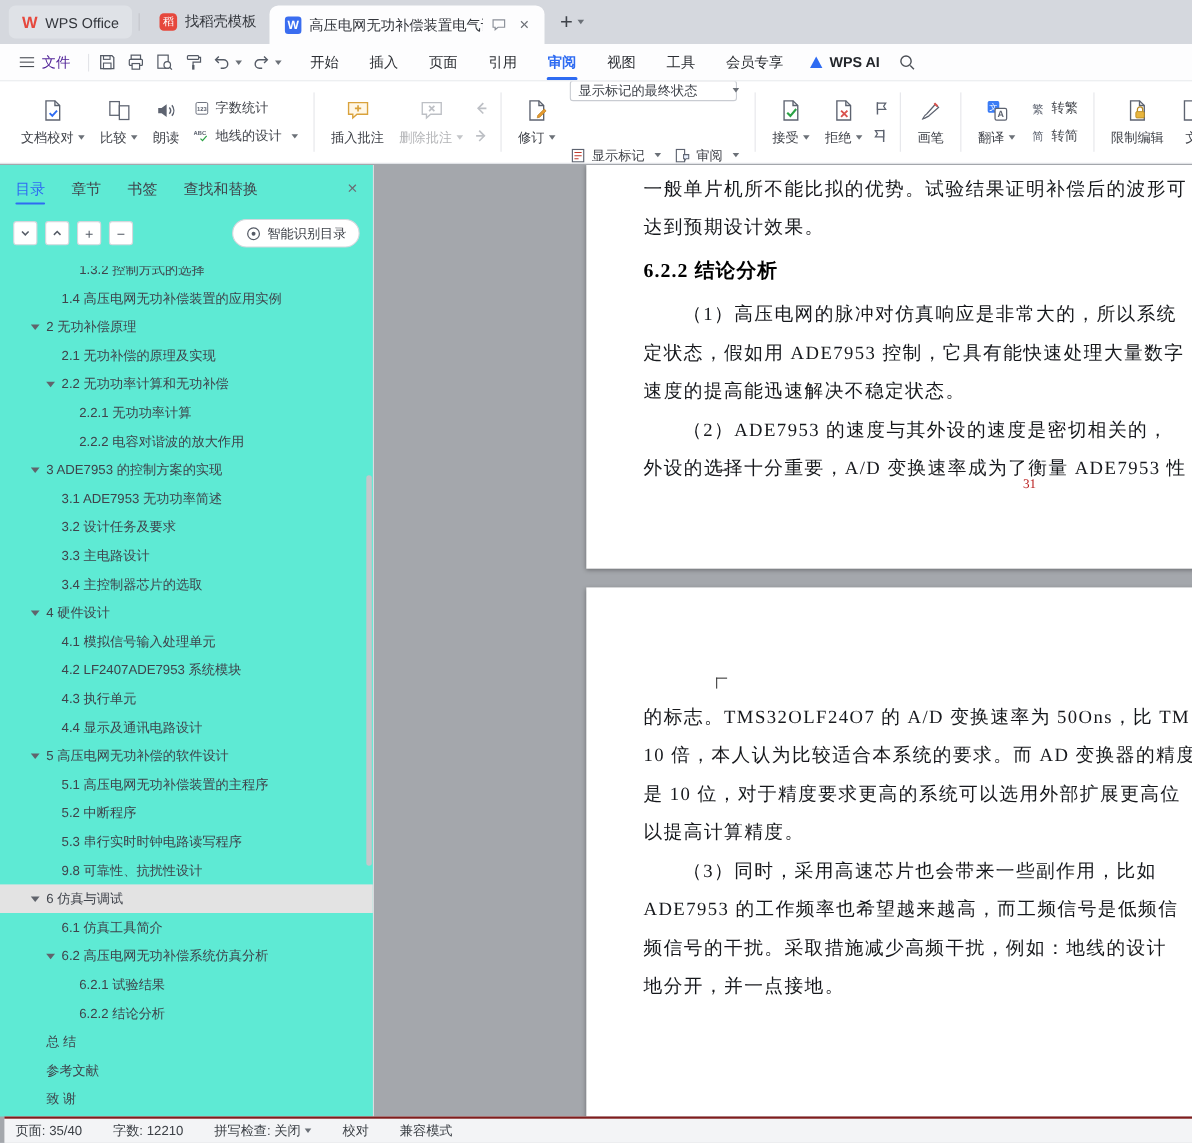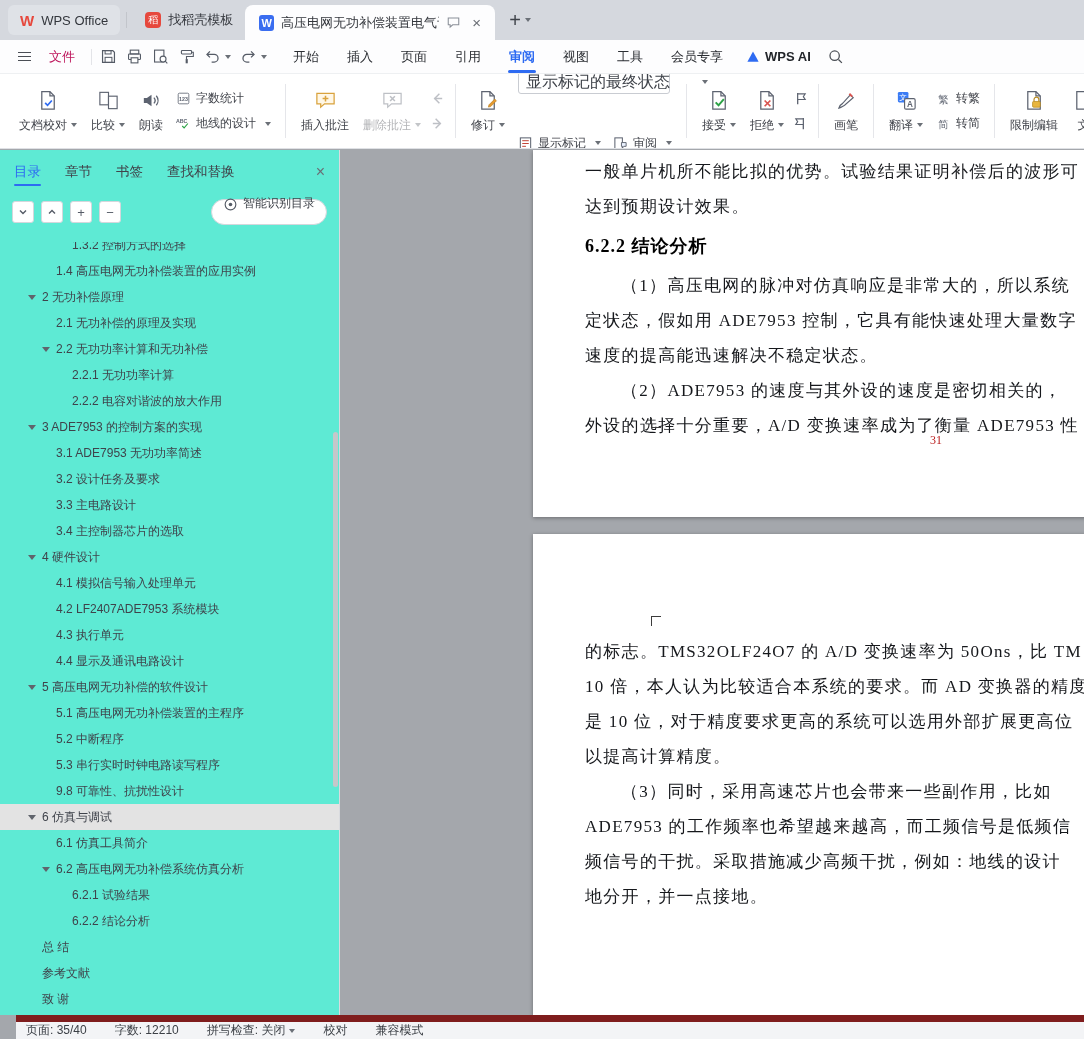--- a/index.html
+++ b/index.html
@@ -17,59 +17,59 @@
   .tab.active { background:#fdfdfe; height:35px; margin-top:5px; border-radius:8px 8px 0 0; padding:0 14px; max-width:250px; }
   .tab.active .ttl { white-space:nowrap; overflow:hidden; max-width:170px; }
   .tsep { width:1px; height:16px; background:#c2c5cb; margin:0 6px; }
   .tclose { color:#6a6e75; font-size:15px; margin-left:4px; cursor:default; }
   .bubbleic { display:flex; }
   .newtab { font-size:20px; color:#3f434a; margin-left:14px; line-height:20px; }
   .cv { width:0; height:0; border-left:3.5px solid transparent; border-right:3.5px solid transparent; border-top:4px solid #6b7077; display:inline-block; margin-left:4px; }
 
   
   .menubar { position:absolute; top:40px; left:0; right:0; height:33px; background:#fdfdfe; display:flex; align-items:center; padding:0 10px; }
-  .mfile { display:flex; align-items:center; gap:18px; font-size:13px; color:#be185d; padding:0 8px; }
+  .mfile { display:flex; align-items:center; gap:7px; font-size:13px; color:#4c1d95; padding:0 8px; }
   .hamb { display:inline-block; width:13px; }
   .hamb i { display:block; height:1.6px; background:#4a4e55; margin:2.6px 0; }
   .msep { width:1px; height:16px; background:#e3e4e8; margin:0 8px; }
   .mico { display:flex; align-items:center; gap:9px; }
   .mi { width:17px; height:17px; }
   .mtabs { display:flex; margin-left:12px; }
   .mtab { padding:0 14px; font-size:13px; height:33px; line-height:33px; color:#2b2e33; position:relative; }
   .mtab.active { color:#2e6bf2; font-weight:700; }
   .mtab.active::after { content:""; position:absolute; left:13px; right:13px; bottom:0; height:3px; background:#2e6bf2; border-radius:2px; }
   .wpsai { display:flex; align-items:center; gap:4px; margin-left:8px; font-weight:700; font-size:13px; color:#23262b; }
 
   
   .ribbon { position:absolute; top:73px; left:0; right:0; height:76px; background:#fff; border-top:1px solid #eef0f2; border-bottom:1px solid #dfe1e5; display:flex; align-items:center; padding:0 12px; overflow:hidden; white-space:nowrap; }
   .rbig { display:flex; flex-direction:column; align-items:center; justify-content:center; gap:5px; height:64px; padding:0 7px; font-size:12px; color:#40434a; flex:none; }
   .rlr { display:flex; align-items:center; }
   .i24 { width:23px; height:23px; }
   .is { width:15px; height:15px; flex:none; }
   .rcol { display:flex; flex-direction:column; justify-content:center; gap:8px; height:64px; margin:0 6px; flex:none; }
   .rsmall { display:flex; align-items:center; gap:5px; font-size:12px; color:#40434a; }
   .rdiv { width:1px; height:54px; background:#e5e6ea; margin:0 8px; flex:none; }
-  .combo { width:152px; height:24px; border:1px solid #c9ccd2; border-radius:3px; display:flex; align-items:center; justify-content:space-between; padding:0 7px; font-size:16px; color:#3f434a; background:#fff;gap:28px; }
+  .combo { width:152px; height:24px; border:1px solid #c9ccd2; border-radius:3px; display:flex; align-items:center; justify-content:space-between; padding:0 7px; font-size:12px; color:#3f434a; background:#fff;gap:28px; }
   .row2 { display:flex; gap:12px;margin-top:33px; }
   .disabled { opacity:.4; }
   .navcol { gap:10px; margin:0 2px; }
 
   
   .main { position:absolute; top:150px; left:0; right:0; bottom:24px; }
 
   
   .sidebar { position:absolute; top:0; left:0; bottom:0; width:340px; background:#5eead4; border-right:1px solid #d9dbdf; }
   .stabs { display:flex; align-items:center; gap:24px; padding:0 14px; height:44px; font-size:13.5px; color:#40434a; }
   .stab { position:relative; height:44px; line-height:44px; }
   .stab.active { color:#2e6bf2; }
   .stab.active::after { content:""; position:absolute; left:0; right:0; bottom:8px; height:2.5px; background:#2e6bf2; border-radius:2px; }
   .sclose { margin-left:auto; font-size:16px; color:#6a6e75; }
   .sctrl { display:flex; align-items:center; padding:0 12px; gap:7px; height:36px; }
   .sbtn { width:22px; height:22px; border:1px solid #d4d7dc; border-radius:3px; display:flex; align-items:center; justify-content:center; color:#555b66; background:#fff; font-size:13px; }
-  .smartbtn { margin-left:auto; display:flex; align-items:flex-end; gap:5px; border:1px solid #d4d7dc; border-radius:13px; height:25px; padding:12px 11px; font-size:12px; color:#3f434a; background:#fff; }
+  .smartbtn { margin-left:auto; display:flex; align-items:center; gap:5px; border:1px solid #d4d7dc; border-radius:13px; height:25px; padding:12px 11px; font-size:12px; color:#3f434a; background:#fff; }
   .toc { position:absolute; top:92px; left:0; right:0; bottom:0; overflow:hidden; }
   .toclist { margin-top:-10px; }
   .tocrow { height:26px; display:flex; align-items:center; font-size:12px; color:#3f434b; padding-left:28px; }
   .tocrow.lv1 { padding-left:42px; }
   .tocrow.lv2 { padding-left:58px; }
   .tocrow.selected { background:#e3e3e3; }
   .tri { width:0; height:0; border-left:4px solid transparent; border-right:4px solid transparent; border-top:5px solid #60646c; margin-right:6px; flex:none; }
   .tri.hid { visibility:hidden; }
   .toclabel { white-space:nowrap; }
   .sscroll { position:absolute; right:1px; top:282px; width:5px; height:355px; background:#c5c7ca; border-radius:3px; }
@@ -80,21 +80,21 @@
   .page1 { left:192px; top:0; width:760px; height:367px; padding:4px 0 0 52px; }
   .page2 { left:192px; top:384px; width:760px; height:720px; padding:100px 0 0 52px; }
   .dline { font-family:"Liberation Serif","DejaVu Serif",serif; font-size:17px; line-height:35px; letter-spacing:1.3px; white-space:nowrap; color:#16181c; }
   .dline.ind { padding-left:36px; }
   .dline.heading { font-weight:700; font-size:18px; line-height:44px; letter-spacing:1px; color:#000; }
   .pagenum { position:absolute; left:397px; top:283px; font-size:12px; color:#b91c1c; font-family:"Liberation Serif",serif; }
   .corner1 { position:absolute; left:118px; top:268px; width:10px; height:10px; border-left:1.3px solid #3c3c3c; border-bottom:1.3px solid #3c3c3c; }
   .corner2 { position:absolute; left:118px; top:82px; width:10px; height:10px; border-left:1.3px solid #3c3c3c; border-top:1.3px solid #3c3c3c; }
 
   
-  .statusbar { position:absolute; left:16px; right:0; bottom:0; height:24px; background:#f3f4f6; border-top:7px solid #7f1d1d; display:flex; align-items:center; gap:28px; padding:0 10px; font-size:12px; color:#3c4046; }
+  .statusbar { position:absolute; left:4px; right:0; bottom:0; height:24px; background:#f3f4f6; border-top:2px solid #7f1d1d; display:flex; align-items:center; gap:28px; padding:0 10px; font-size:12px; color:#3c4046; }
   .sitem { display:flex; align-items:center; }
 </style>
 </head>
 <body>
 
 <div class="app">
 
   <div class="tabbar">
     <div class="tab home">
       <span class="wlogo">W</span>

